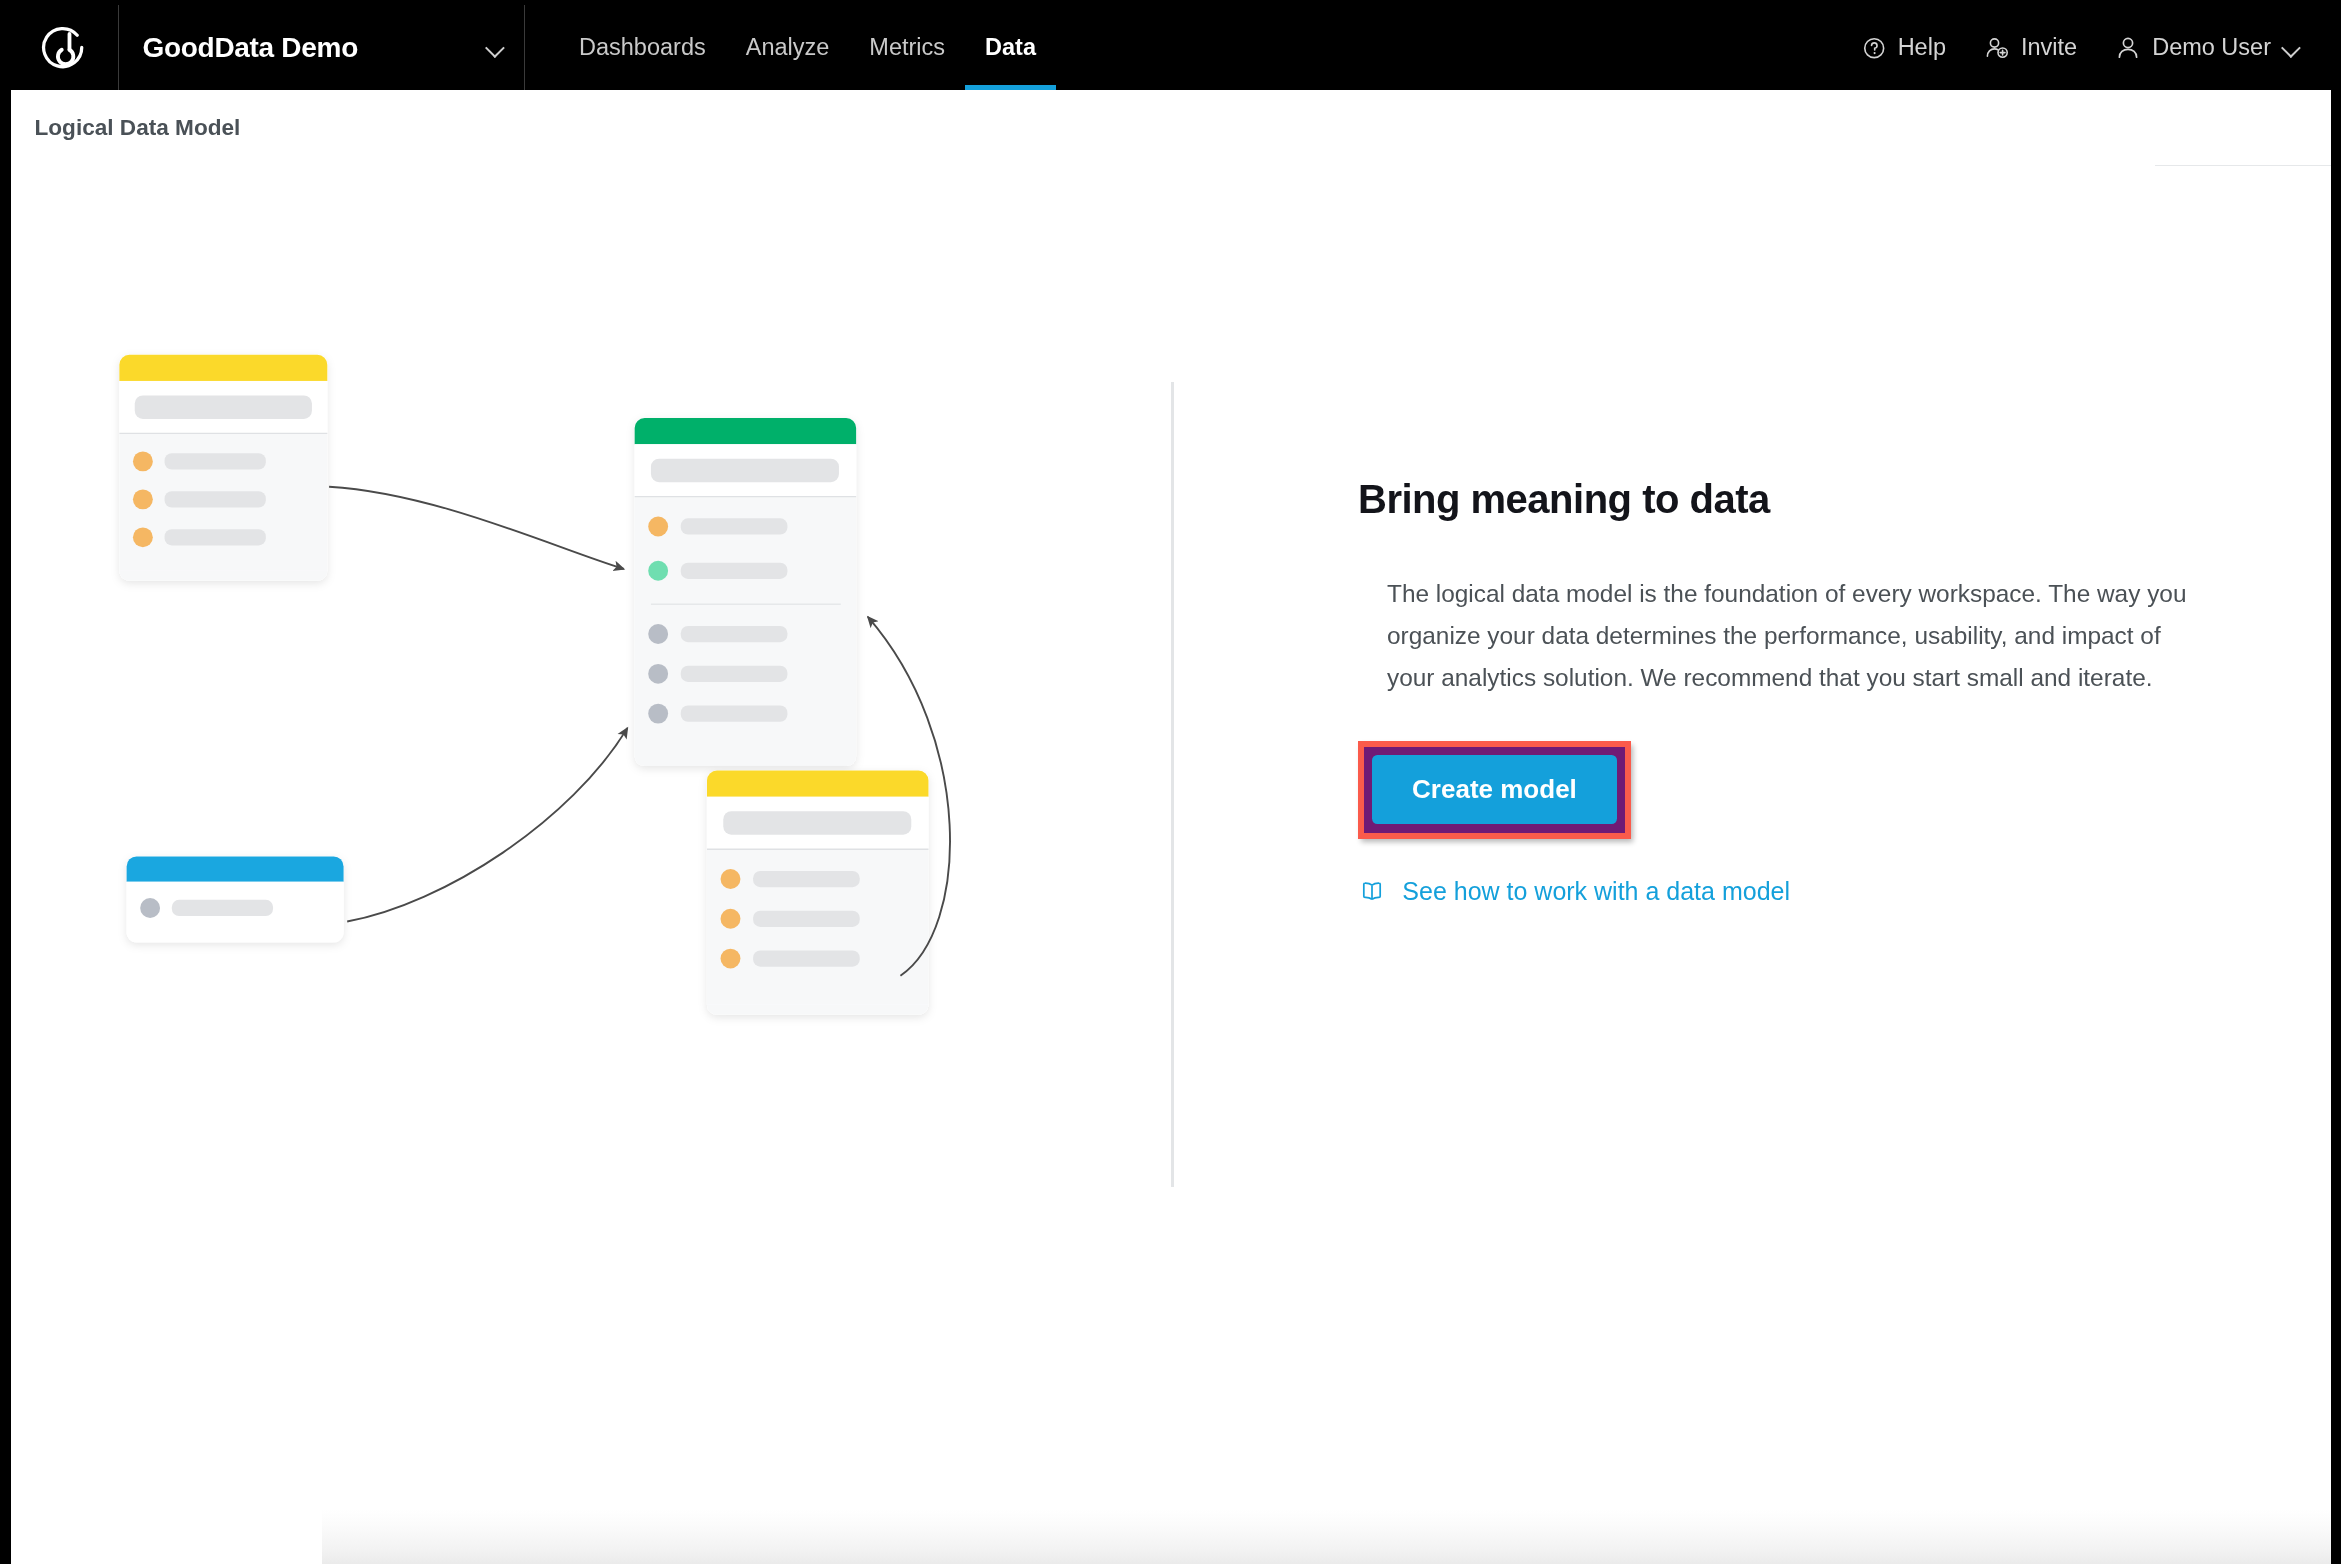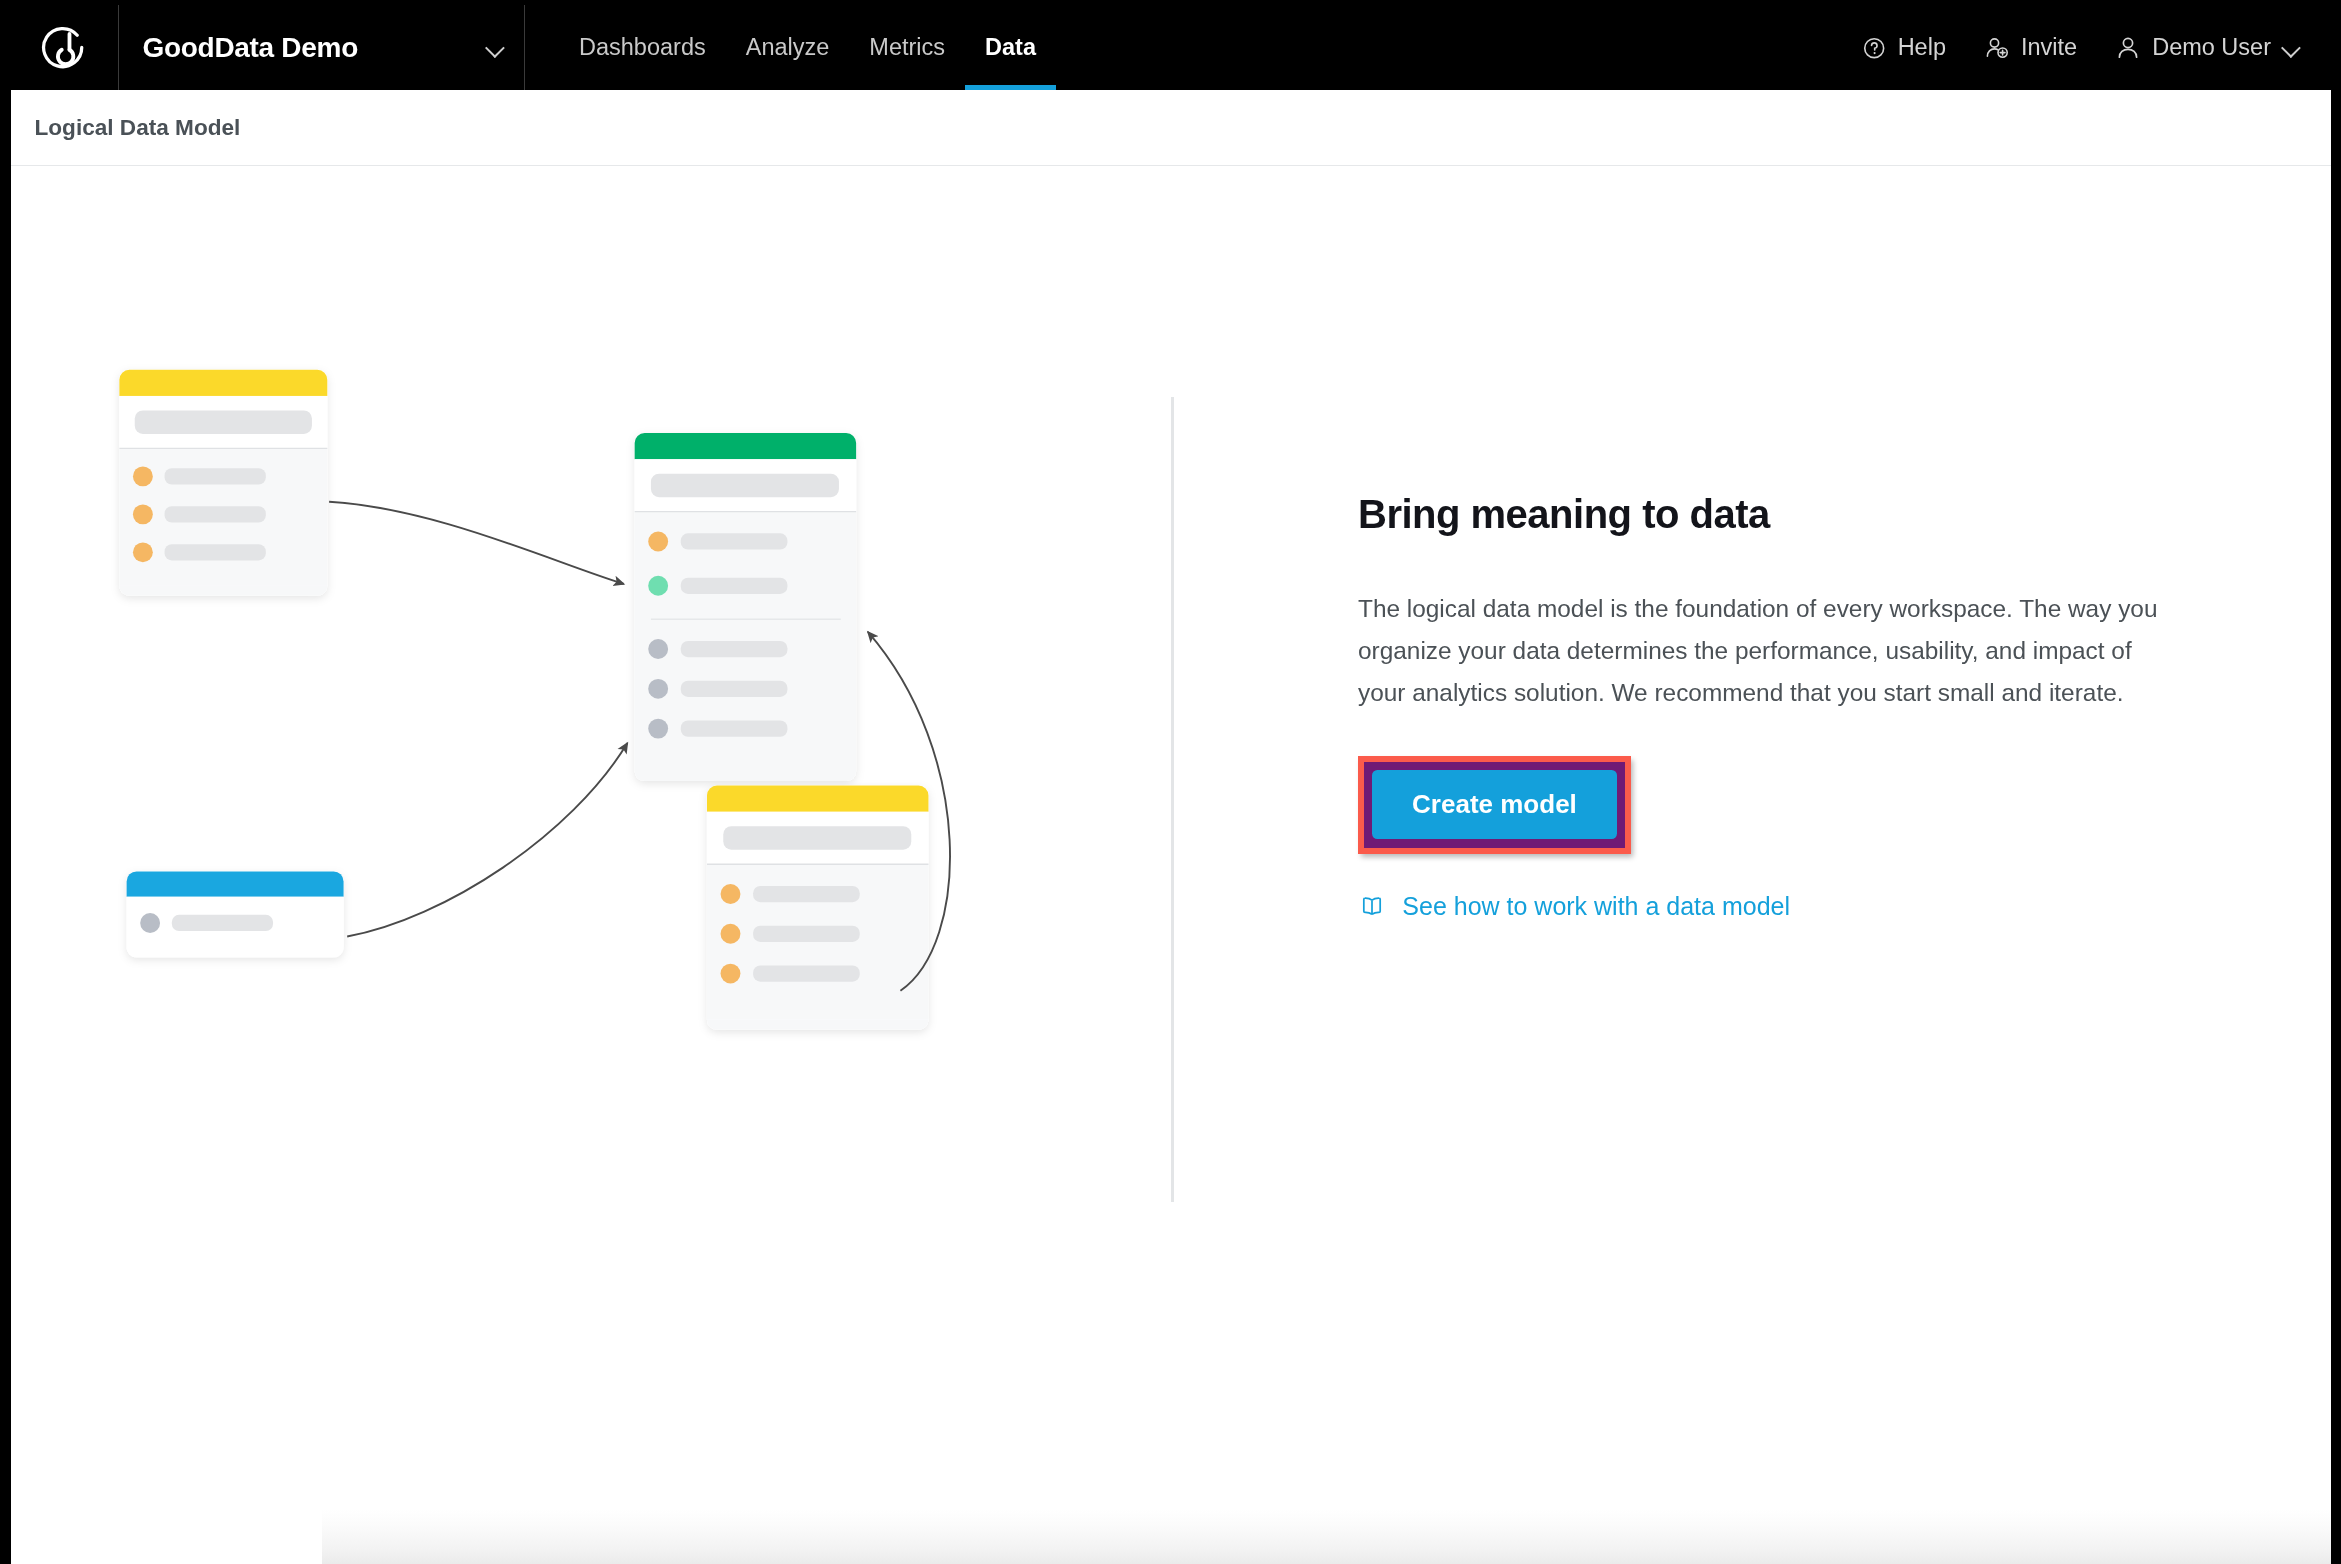--- a/index.html
+++ b/index.html
@@ -144,21 +144,21 @@
   }
   #breadcrumb-text {
     color: #4a5157;
     font-size: 22.6px;
     font-weight: bold;
   }
 
   
   #content {
     position: absolute;
-    left: 0; top: 161px;
+    left: 0; top: 146px;
     width: 2144px;
     height: 1343px;
     background: #ffffff;
   }
 
   #divider {
     position: absolute;
     left: 1160px;
     top: 231px;
     width: 2.7px;
@@ -189,20 +189,21 @@
     color: #13141a;
     letter-spacing: -0.5px;
     margin-bottom: 51px;
   }
   #panel-body {
     font-size: 24.4px;
     line-height: 42px;
     color: #4b5156;
     max-width: 814px;
     margin-bottom: 42px;
+    margin-left: 29px;
   }
 
   #cta-highlight {
     position: relative;
     display: inline-block;
     border: 6.3px solid #fb5b4b;
     background: #701a75;
     padding: 8.1px;
     box-shadow: 2.7px 3.6px 5.4px rgba(0,0,0,0.28);
   }

